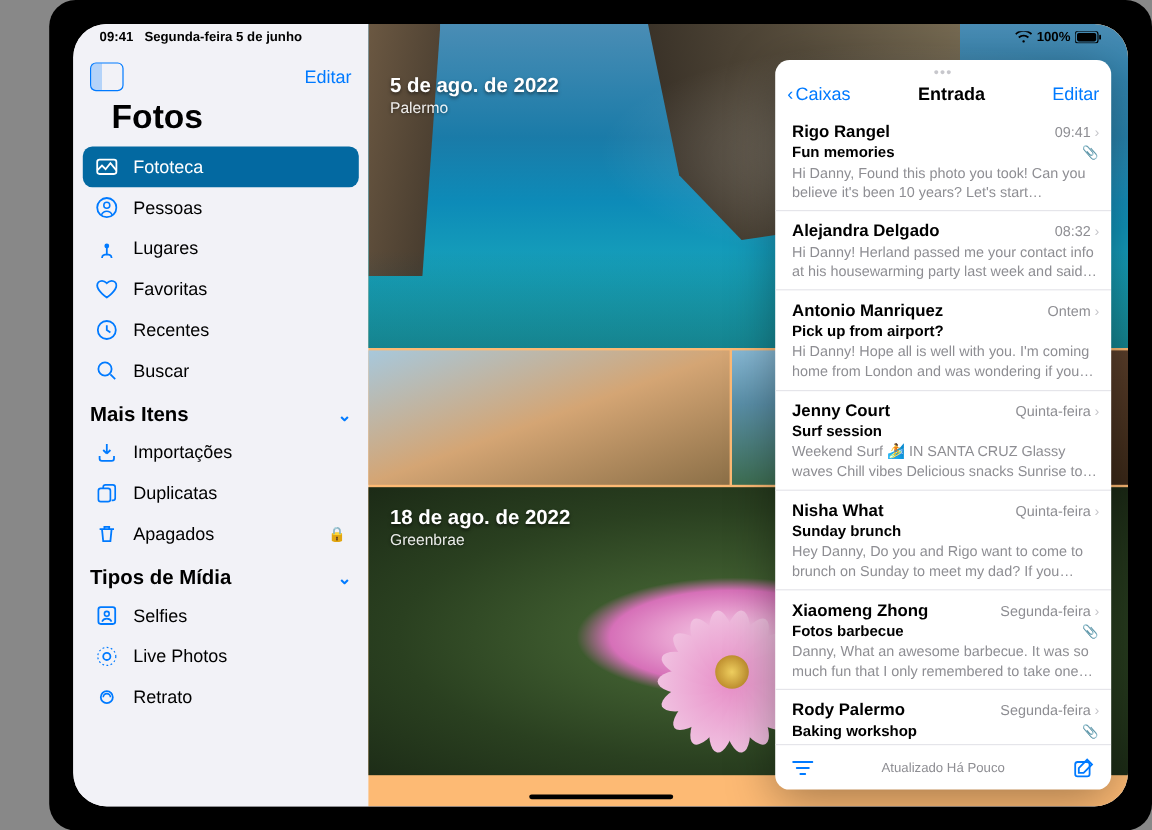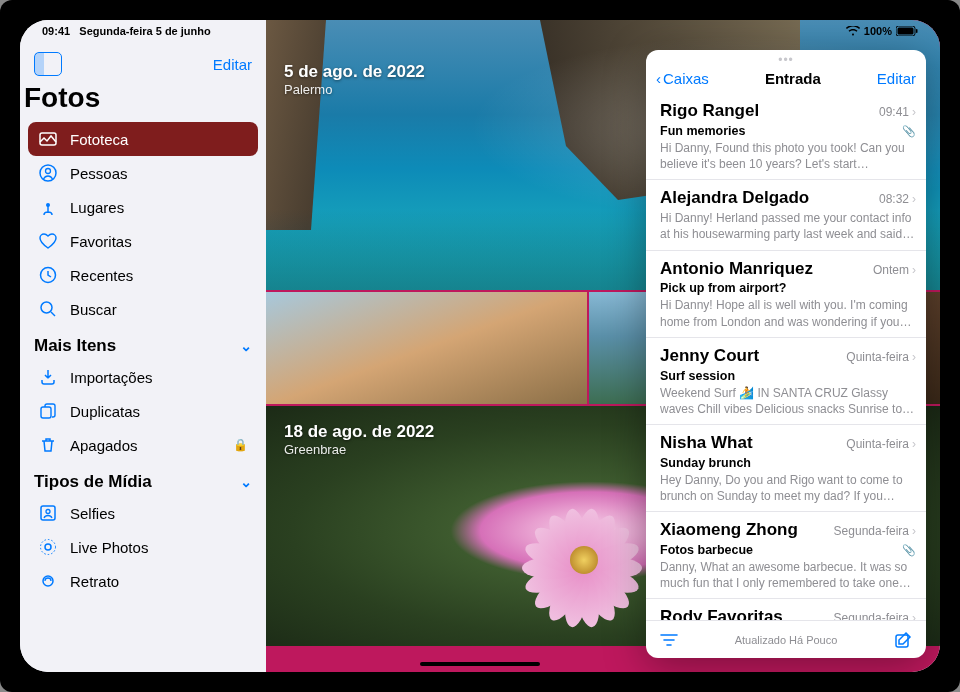--- a/index.html
+++ b/index.html
@@ -1,38 +1,38 @@
 <!DOCTYPE html>
 <html><head>
   <meta charset="utf-8">
   <style>
     * { margin:0; padding:0; box-sizing:border-box; font-family: -apple-system, Helvetica Neue, Arial, sans-serif; }
     body { background:#888; display:flex; justify-content:center; align-items:center; height:692px; }
-    .device { width:960px; height:692px; background:#000; border-radius:12px; padding:20px; position:relative; }
+    .device { width:960px; height:692px; background:#000; border-radius:22px; padding:20px; position:relative;margin-left:41px; }
     .screen { width:100%; height:100%; background:#f2f2f7; border-radius:28px; overflow:hidden; position:relative; }
     
     .status { position:absolute; top:0; left:0; right:0; height:22px; display:flex; justify-content:space-between; align-items:center; font-size:11px; font-weight:600; padding:0 22px; z-index:50; color:#000; }
     .status .right { display:flex; align-items:center; gap:4px; }
     
     .sidebar { position:absolute; left:0; top:0; bottom:0; width:246px; background:#f2f2f7; padding-top:26px; overflow:hidden; }
     .sb-top { display:flex; justify-content:space-between; align-items:center; padding:6px 14px 2px 14px; }
     .sb-toggle { width:28px; height:24px; border:1.5px solid #007aff; border-radius:5px; display:flex; align-items:center; justify-content:flex-start;}
     .sb-toggle::before{content:"";width:8px;height:100%;background:#007aff;opacity:.25;border-right:1.5px solid #007aff;}
     .sb-edit { color:#007aff; font-size:15px; }
-    .sb-title { font-size:28px; font-weight:700; padding:4px 4px 8px; }
+    .sb-title { font-size:28px; font-weight:700; padding:4px 32px 8px; }
     .sb-list { padding:0 8px; }
     .sb-item { display:flex; align-items:center; gap:12px; padding:7px 10px; border-radius:8px; font-size:15px; color:#000; position:relative;}
-    .sb-item.sel { background:#7f1d1d; color:#fff;align-items:center; }
+    .sb-item.sel { background:#0369a1; color:#fff;align-items:center; }
     .sb-item .ic { width:20px; height:20px; display:flex; align-items:center; justify-content:center; color:#007aff; flex:0 0 20px;}
     .sb-item.sel .ic { color:#fff; }
     .sb-section { font-size:17px; font-weight:600; padding:10px 14px 4px; display:flex; justify-content:space-between; align-items:center;}
     .sb-section .chev { color:#007aff; font-size:14px;}
     .sb-lock { margin-left:auto; color:#8e8e93; font-size:12px;}
     
-    .main { position:absolute; left:246px; right:0; top:0; bottom:0; background:#be185d; }
+    .main { position:absolute; left:246px; right:0; top:0; bottom:0; background:#fdba74; }
     .photo-hero { height:270px; background:linear-gradient(180deg,#4a8db5 0%,#1a7ba8 35%,#0d8bb8 55%,#16a0ba 75%,#1db3b8 100%); position:relative; }
     .photo-hero::after{content:"";position:absolute;inset:0;background:radial-gradient(ellipse at 70% 40%, rgba(255,255,255,.25) 0%, transparent 40%), linear-gradient(0deg, rgba(10,60,80,.4) 0%, transparent 30%);}
     .cliff-l{position:absolute;left:0;top:0;width:60px;height:210px;background:linear-gradient(100deg,#6b5842 0%,#4a3e30 80%);clip-path:polygon(0 0,100% 0,75% 100%,0 100%);}
     .cliff-r{position:absolute;right:140px;top:0;width:260px;height:180px;background:linear-gradient(260deg,#766a52 0%,#3a3228 90%);clip-path:polygon(0 0,100% 0,100% 85%,30% 100%,10% 70%);}
     .hero-text { position:absolute; top:42px; left:18px; color:#fff; z-index:5; text-shadow:0 1px 3px rgba(0,0,0,.5);}
     .hero-date { font-size:17px; font-weight:700; }
     .hero-loc { font-size:13px; opacity:.9; }
     .segmented { position:absolute; top:42px; right:18px; display:flex; background:rgba(120,120,128,.36); border-radius:8px; padding:2px; z-index:5;}
     .seg { font-size:12px; color:#fff; padding:4px 10px; border-radius:6px;}
     .seg.act{ background:rgba(255,255,255,.35);}
@@ -49,21 +49,21 @@
     .mail { position:absolute; right:14px; top:30px; width:280px; bottom:14px; background:#fff; border-radius:12px; box-shadow:0 8px 40px rgba(0,0,0,.35); z-index:40; display:flex; flex-direction:column; overflow:hidden;}
     .mail-grab{height:20px;display:flex;justify-content:center;align-items:center;}
     .mail-grab::before{content:"•••";color:#c7c7cc;font-size:12px;letter-spacing:1px;}
     .mail-nav{display:flex;align-items:center;justify-content:space-between;padding:0 10px 6px;font-size:15px;}
     .mail-back{color:#007aff;display:flex;align-items:center;gap:2px;}
     .mail-title{font-weight:600;font-size:15px;}
     .mail-edit{color:#007aff;}
     .mail-list{flex:1;overflow:hidden;}
     .mrow{padding:7px 10px 7px 14px;border-bottom:.5px solid #e5e5ea;font-size:12px;line-height:1.35;position:relative;}
     .mrow .top{display:flex;justify-content:space-between;align-items:baseline;}
-    .mrow .sender{font-weight:600;font-size:17px;color:#000;}
+    .mrow .sender{font-weight:600;font-size:14px;color:#000;}
     .mrow .time{color:#8e8e93;font-size:12px;display:flex;align-items:center;gap:3px;}
     .mrow .subj{font-weight:600;font-size:12.5px;color:#000;}
     .mrow .prev{color:#8e8e93;display:-webkit-box;-webkit-line-clamp:2;-webkit-box-orient:vertical;overflow:hidden;}
     .chev-r{color:#c7c7cc;}
     .attach{color:#c7c7cc;font-size:11px;}
     .mail-foot{height:38px;border-top:.5px solid #e5e5ea;display:flex;align-items:center;justify-content:space-between;padding:16px 14px;font-size:11px;color:#8e8e93;}
     .mf-ic{color:#007aff;font-size:18px;}
     .home-ind{position:absolute;bottom:6px;left:50%;transform:translateX(-50%);width:120px;height:4px;background:#000;border-radius:3px;z-index:60;}
     svg{display:block}
   </style>
@@ -341,21 +341,21 @@
               <span class="time">Segunda-feira <span class="chev-r">›</span></span>
             </div>
             <div class="top">
               <span class="subj">Fotos barbecue</span>
               <span class="attach">📎</span>
             </div>
             <div class="prev">Danny, What an awesome barbecue. It was so much fun that I only remembered to take one…</div>
           </div>
           <div class="mrow">
             <div class="top">
-              <span class="sender">Rody Favoritas</span>
+              <span class="sender">Rody Palermo</span>
               <span class="time">Segunda-feira <span class="chev-r">›</span></span>
             </div>
             <div class="top">
               <span class="subj">Baking workshop</span>
               <span class="attach">📎</span>
             </div>
             <div class="prev"></div>
           </div>
         </div>
       <div class="mail-foot">

